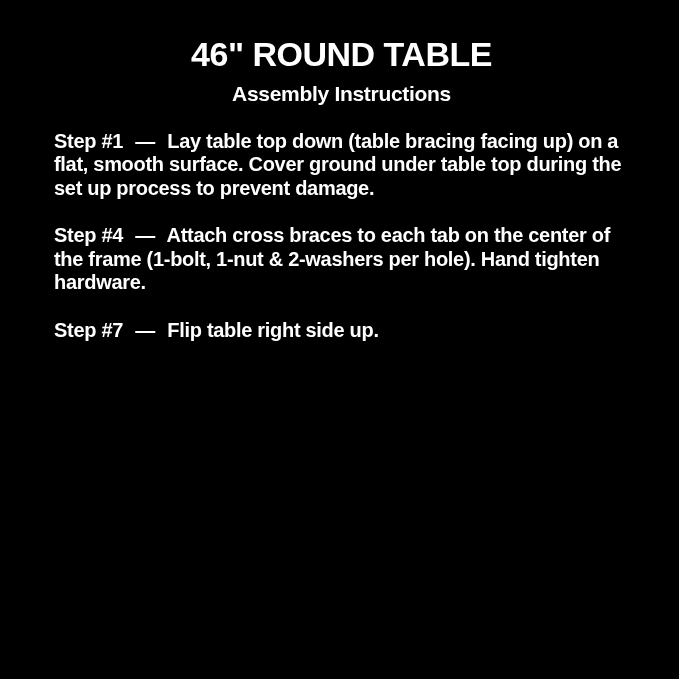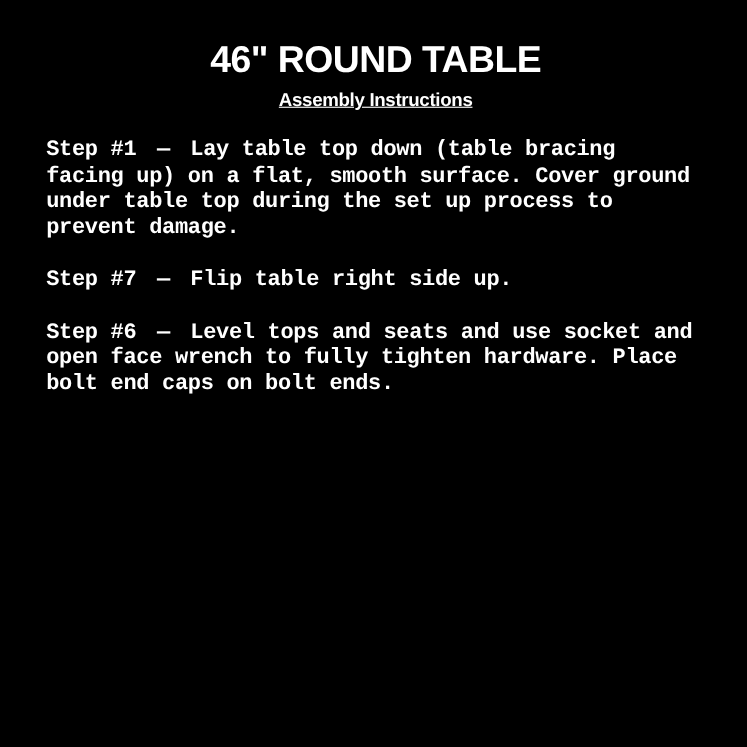--- a/index.html
+++ b/index.html
@@ -25,28 +25,26 @@
     text-align: center;
   }
   .page-title {
     margin: 0 0 6px 0;
     font-size: 34px;
     line-height: 1.2;
     letter-spacing: -0.5px;
   }
   .page-subtitle {
     margin: 0 0 24px 0;
-    font-size: 17px;
+    font-size: 21px;
     line-height: 1.2;
     letter-spacing: -0.3px;
-    text-decoration: underline;
   }
   .steps {
-    margin: 0;
-    font-family: Liberation Mono, monospace;
+    margin: 12px;
   }
   .step {
     margin: 0 0 24px 0;
     font-size: 20px;
     line-height: 23.5px;
     letter-spacing: -0.3px;
     text-align: left;
   }
   .step-sep {
     margin: 0 7px;
@@ -62,26 +60,26 @@
   </header>
   <section class="steps">
   <p class="step">
     <span class="step-label">Step #1</span>
     <span class="step-sep">—</span>
     <span class="step-text">Lay table top down (table bracing facing up) on a flat, smooth surface. Cover ground under table top during the set up process to prevent damage.</span>
   </p>
 
 
 
+  <p class="step">
+    <span class="step-label">Step #4</span>
+    <span class="step-sep">—</span>
+    <span class="step-text">Attach cross braces to each tab on the center of the frame (1-bolt, 1-nut &amp; 2-washers per hole). Hand tighten hardware.</span>
+  </p>
 
   <p class="step">
     <span class="step-label">Step #7</span>
     <span class="step-sep">—</span>
     <span class="step-text">Flip table right side up.</span>
   </p>
 
-  <p class="step">
-    <span class="step-label">Step #6</span>
-    <span class="step-sep">—</span>
-    <span class="step-text">Level tops and seats and use socket and open face wrench to fully tighten hardware. Place bolt end caps on bolt ends.</span>
-  </p>
 </section>
 </main>
 
 </body></html>

